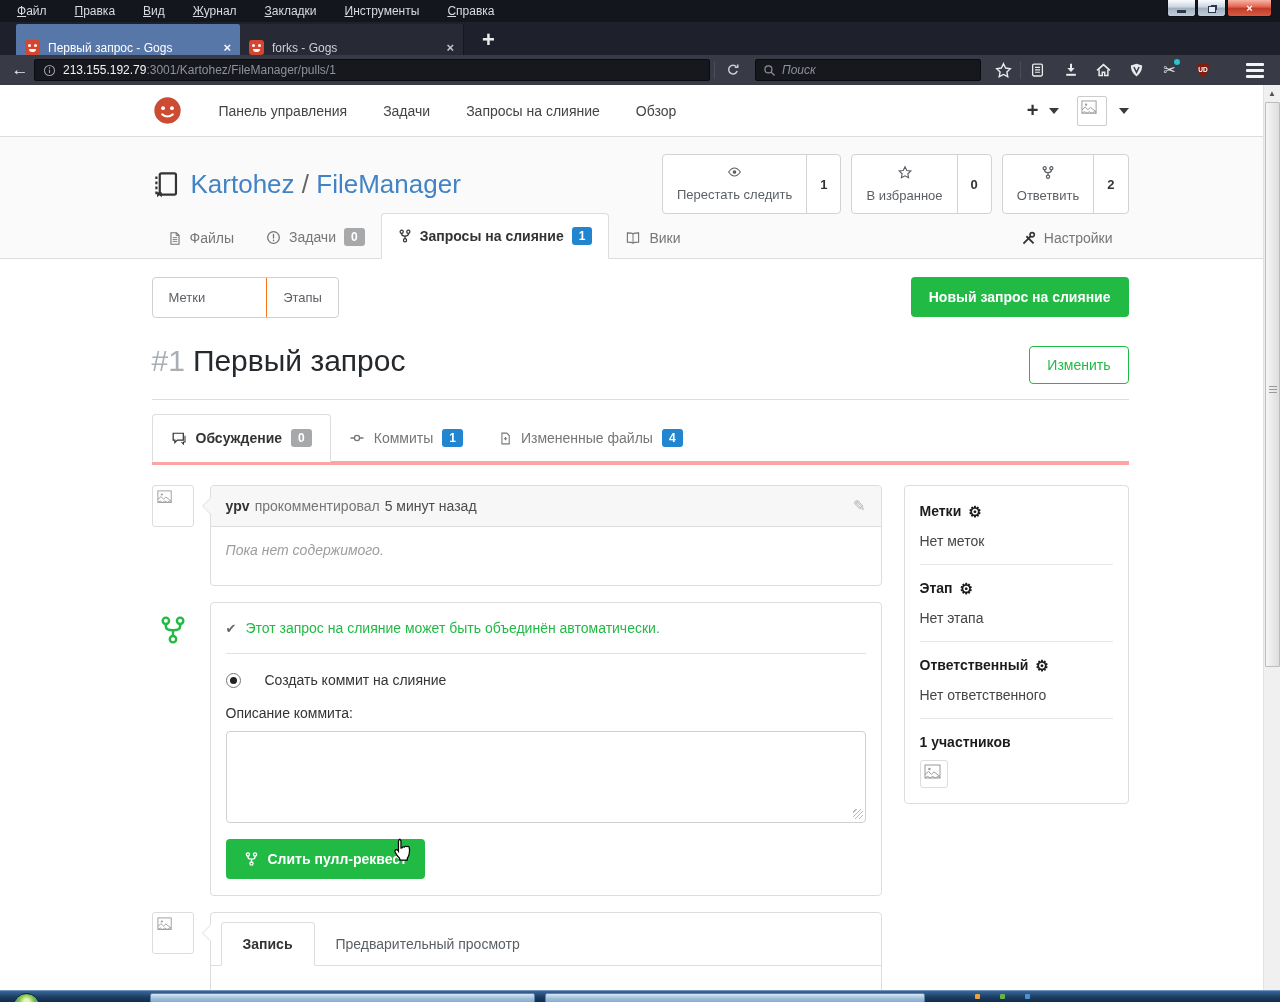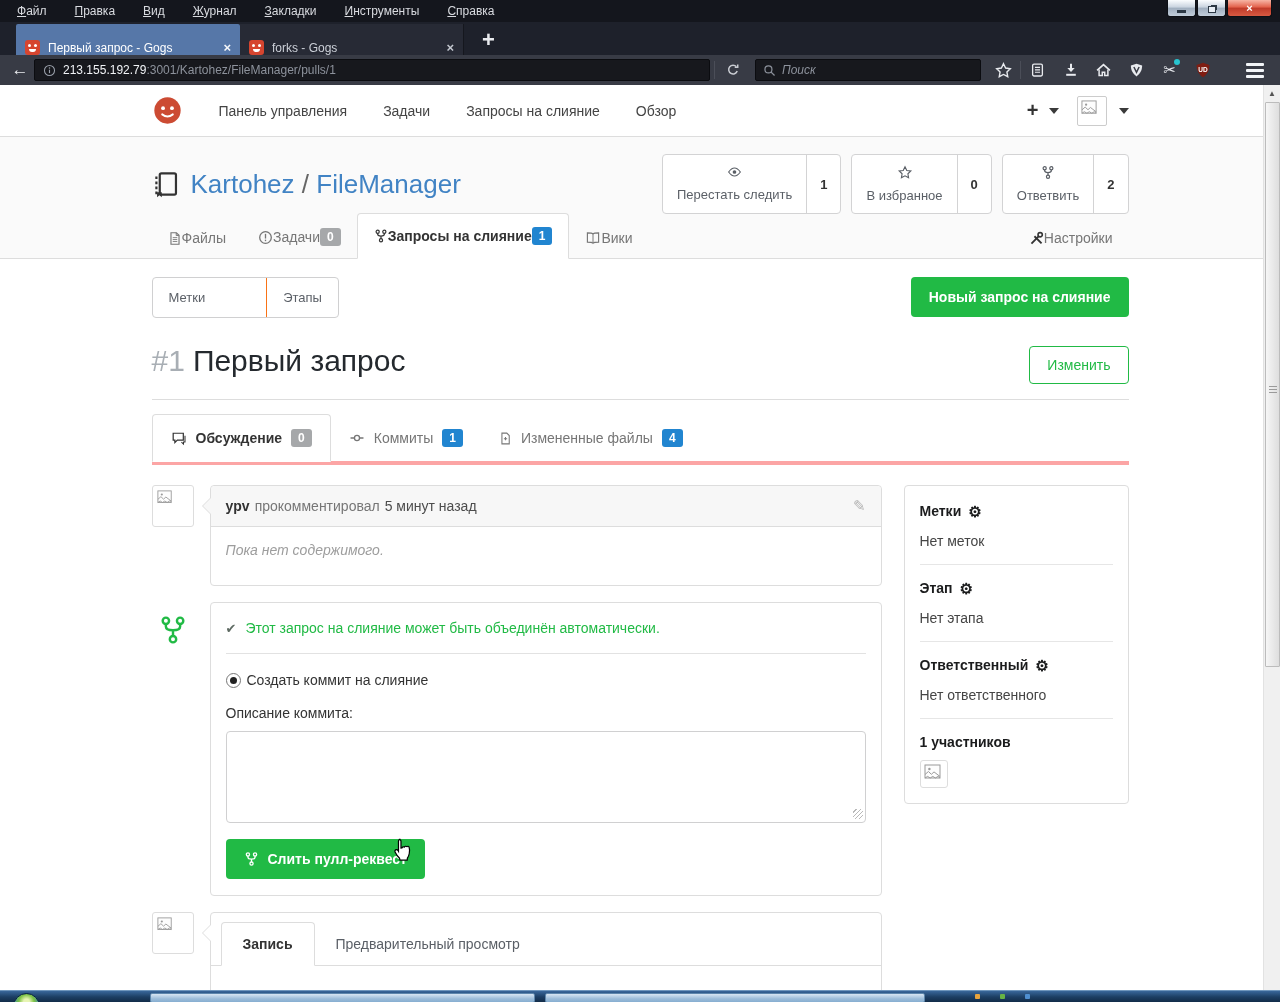--- a/index.html
+++ b/index.html
@@ -85,21 +85,21 @@
   .repo-title { font-size:26px; margin-left:12px; color:#666; }
   .repo-title a { color:#4183c4; text-decoration:none; }
   .rbtns { margin-left:auto; display:flex; gap:10px; }
   .rbtn { display:flex; background:#fff; border:1px solid #d3d3d4; border-radius:4px; overflow:hidden;
           font-size:13px; color:#5a5f66; align-items:stretch; }
   .rbtn-label { display:flex; align-items:center; gap:8px; padding:10px 14px;flex-direction:column; }
   .rbtn-count { display:flex; align-items:center; padding:10px 13px; border-left:1px solid #d3d3d4;
           font-weight:bold; color:#333; }
   .rb-tabs { position:absolute; bottom:-1px; left:0; right:0; }
   .rb-tabs .wrap { display:flex; align-items:flex-end; }
-  .rtab { display:flex; align-items:center; gap:0; font-size:14px; color:#767676; padding:13px 16px;text-align:right; }
+  .rtab { display:flex; align-items:center; gap:8px; font-size:14px; color:#767676; padding:13px 16px;text-align:right; }
   .rtab.active { background:#fff; border:1px solid #ddd; border-bottom:1px solid #fff;
           border-radius:4px 4px 0 0; color:#333; font-weight:bold; }
   .rtab.settings { margin-left:auto; }
   .bdg { font-size:12px; font-weight:bold; color:#fff; background:#a6a8aa; padding:3px 7px; border-radius:3px; line-height:1; }
   .bdg.blue { background:#2185d0; }
 
   
   .actions-row { display:flex; align-items:flex-start; margin-top:18px; }
   .btngroup { display:flex; border:1px solid #d0d0d1; border-radius:4px; overflow:hidden; background:#fff; }
   .gb { padding:12px 16px; font-size:13px; color:#5a5f66; }
@@ -148,21 +148,21 @@
   .pencil { margin-left:auto; color:#b2b2b2; font-size:15px; }
   .cbody { padding:15px 15px 27px; font-size:14px; }
   .cempty { color:#9d9d9d; font-style:italic; }
 
   
   .mergerow { margin-top:16px; }
   .forkcol { padding-top:12px; display:flex; justify-content:center; color:#21ba45; }
   .mstatus { padding:17px 15px; color:#21ba45; font-size:14px; display:flex; align-items:center; gap:9px; }
   .mcheck { font-size:13px; color:#5e6a62; }
   .mdiv { border-top:1px solid #e2e2e2; margin:0 15px; }
-  .mradio { padding:18px 15px 0; display:flex; align-items:center; gap:6px; font-size:14px; color:#333; }
+  .mradio { padding:18px 15px 0; display:flex; align-items:center; gap:24px; font-size:14px; color:#333; }
   .radio { width:15px; height:15px; border:1px solid #777; border-radius:50%; position:relative; background:#fff; flex:none; }
   .radio:after { content:""; position:absolute; left:3px; top:3px; width:7px; height:7px; border-radius:50%; background:#222; }
   .mdesc { padding:17px 15px 0; font-size:14px; color:#333; }
   .mtextwrap { margin:10px 15px 0; position:relative; }
   .mtext { width:100%; height:92px; border:1px solid #d0d0d1; border-radius:4px; resize:none; outline:none;
           font-family:"Liberation Sans",sans-serif; font-size:13px; padding:6px; display:block; }
   .grip { position:absolute; right:3px; bottom:4px; width:10px; height:10px;
           background:repeating-linear-gradient(135deg, transparent 0 2px, #b9b9b9 2px 3px); }
   .mfoot { padding:16px 15px; position:relative; }
   .mergebtn { display:inline-flex; align-items:center; gap:9px; background:#21ba45; color:#fff;

